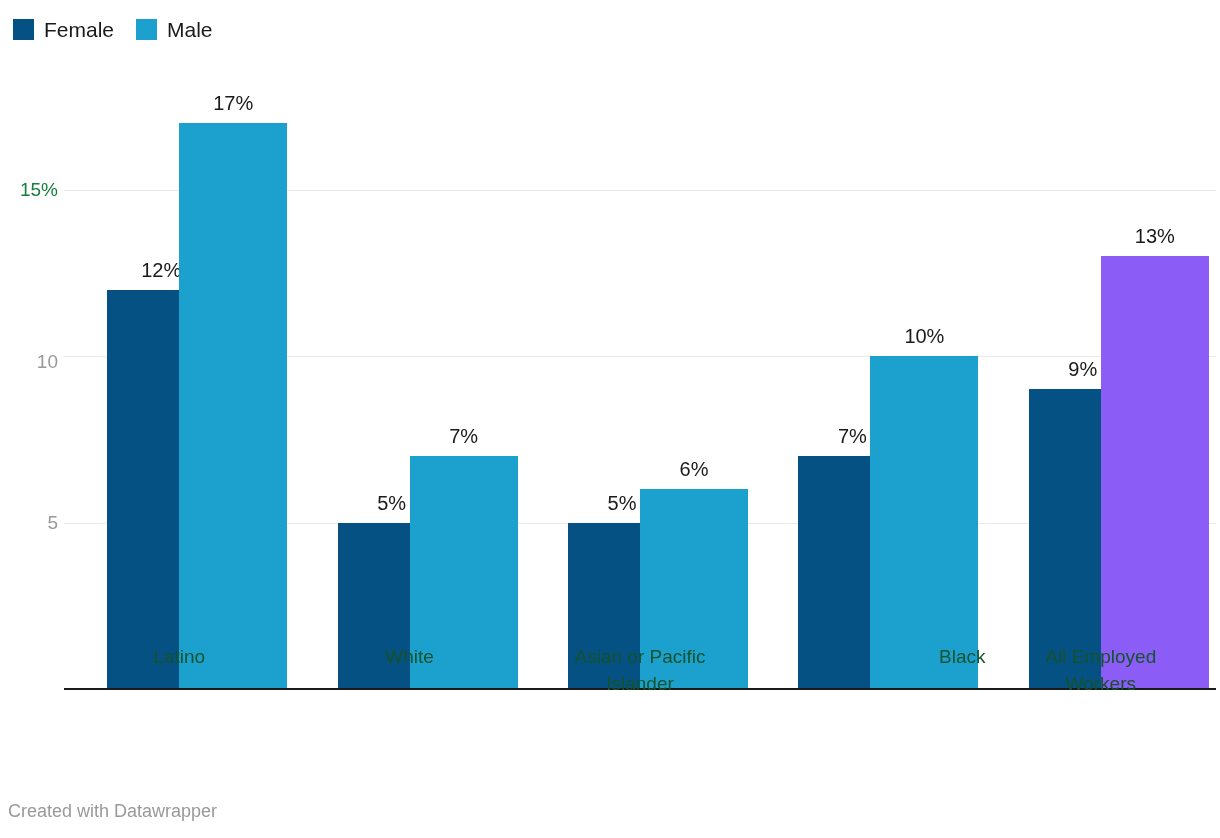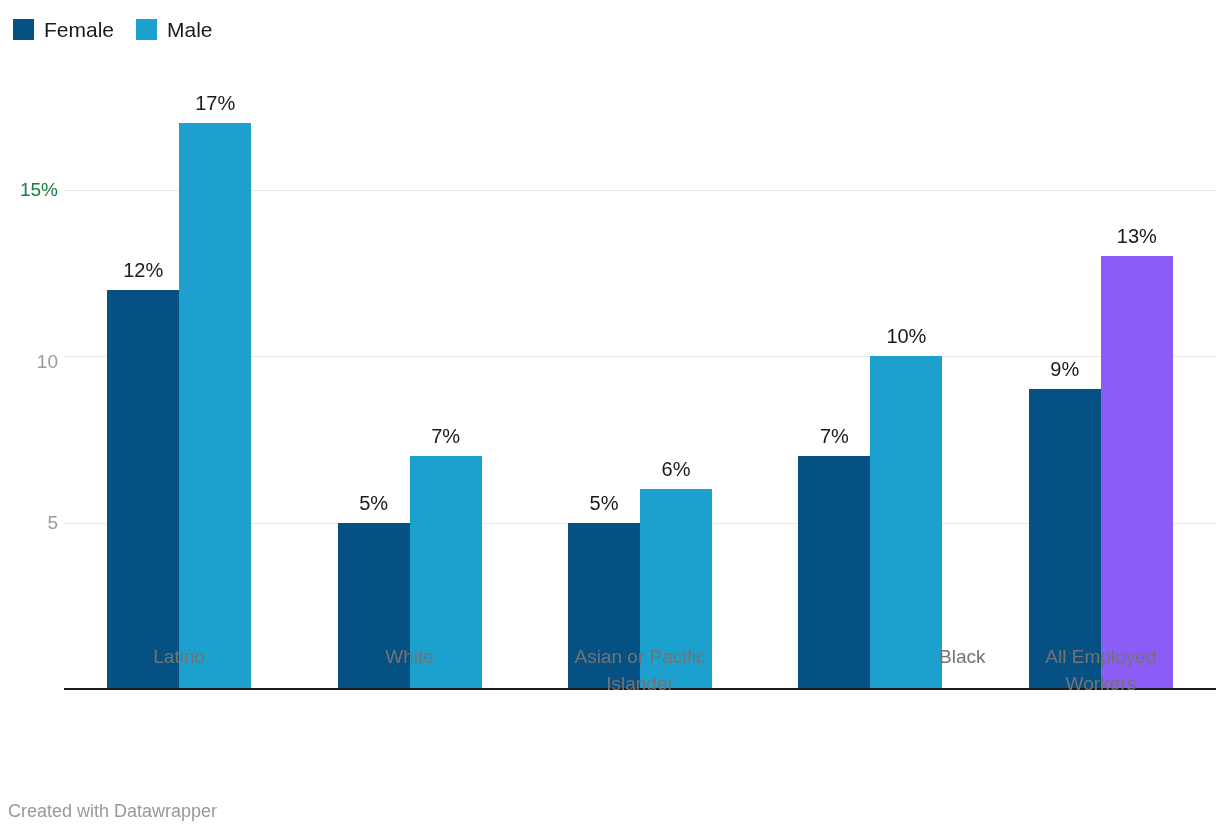--- a/index.html
+++ b/index.html
@@ -80,37 +80,38 @@
     left: 0;
     bottom: -1px;
     width: 100%;
     height: 2px;
     background: #1a1a1a;
   }
 
   .bar {
     position: absolute;
     bottom: 0;
+    padding-left: 36px;
   }
   .bar-value {
     position: absolute;
     left: 50%;
     transform: translateX(-50%);
     font-size: 20px;
     line-height: 20px;
     color: #1a1a1a;
     white-space: nowrap;
   }
 
   .cat-label {
     position: absolute;
     top: 643px;
     font-size: 19px;
     line-height: 27px;
-    color: #737373;
+    color: #14532d;
     text-align: center;
     white-space: pre-line;
   }
 
   
   #footer {
     position: absolute;
     left: 8px;
     bottom: 16px;
     font-size: 18px;

